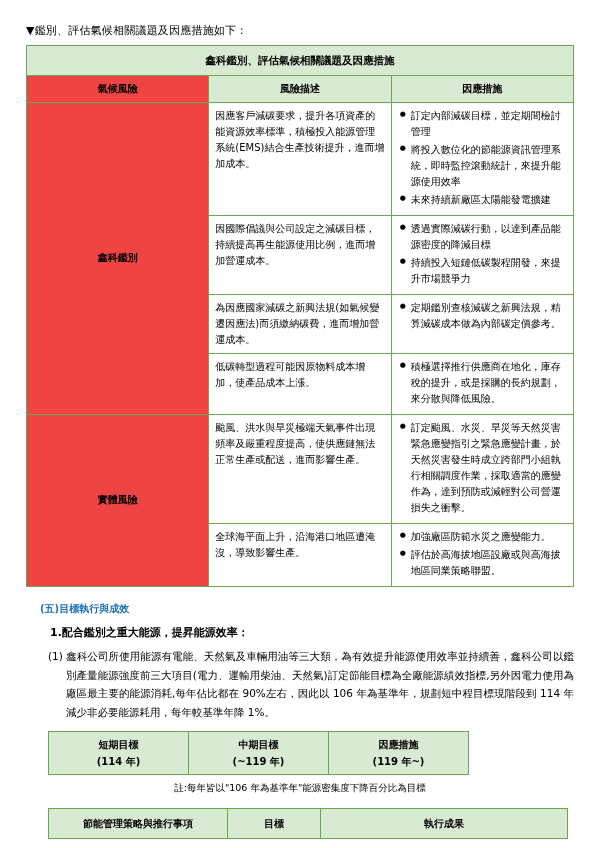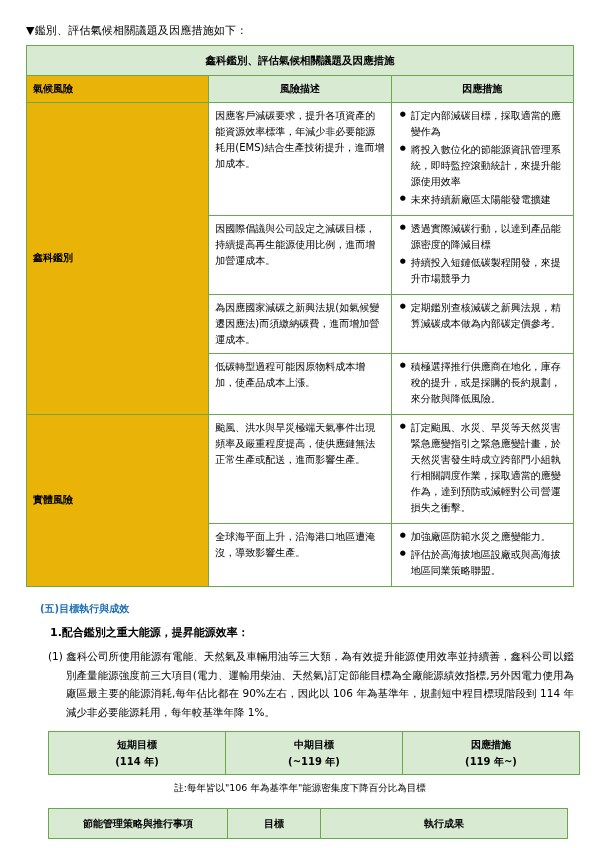--- a/index.html
+++ b/index.html
@@ -39,22 +39,22 @@
     background:#d9ead3;
     text-align:center;
     font-weight:bold;
     vertical-align:middle;
   }
   .risk-table .title-row th{
     font-size:10.5px;
     padding:6px;
   }
   .risk-table .cat-cell{
-    background:#eab308;
-    text-align:left;
+    background:#ef4444;
+    text-align:center;
     vertical-align:middle;
     font-weight:bold;
     width:62px;
   }
   .risk-table .desc-cell{width:168px;}
   ul.bul{
     margin:0;
     padding:0 0 0 13px;
     list-style:none;
   }
@@ -86,21 +86,21 @@
   .para{
     margin:0 0 4px 40px;
     font-size:10.5px;
     text-align:justify;
     line-height:1.75;
   }
   .para .lead{
     margin-left:-18px;
   }
   .goal-table{
-    width:532px;
+    width:421px;
     margin:10px auto 0 22px;
     table-layout:fixed;
   }
   .goal-table td,.goal-table th{
     border:1px solid #6aa84f;
     padding:5px 7px;
     font-size:10px;
     vertical-align:top;
     line-height:1.7;
   }
@@ -149,24 +149,24 @@
         <th colspan="3">鑫科鑑別、評估氣候相關議題及因應措施</th>
       </tr>
       <tr>
         <th class="cat-cell">氣候風險</th>
         <th class="desc-cell">風險描述</th>
         <th>因應措施</th>
       </tr>
 
       <tr>
         <td class="cat-cell" rowspan="4">鑫科鑑別</td>
-        <td class="desc-cell">因應客戶減碳要求，提升各項資產的能資源效率標準，年減少非必要能源耗用(EMS)結合生產技術提升，進而增加成本。</td>
-        <td>
-          <ul class="bul">
-            <li>訂定內部減碳目標，採取適當的應變作為</li>
+        <td class="desc-cell">因應客戶減碳要求，提升各項資產的能資源效率標準，積極投入能源管理系統(EMS)結合生產技術提升，進而增加成本。</td>
+        <td>
+          <ul class="bul">
+            <li>訂定內部減碳目標，並定期間檢討管理</li>
             <li>將投入數位化的節能源資訊管理系統，即時監控滾動統計，來提升能源使用效率</li>
             <li>未來持續新廠區太陽能發電擴建</li>
           </ul>
         </td>
       </tr>
       <tr>
         <td class="desc-cell">因國際倡議與公司設定之減碳目標，持續提高再生能源使用比例，進而增加營運成本。</td>
         <td>
           <ul class="bul">
             <li>透過實際減碳行動，以達到產品能源密度的降減目標</li>

